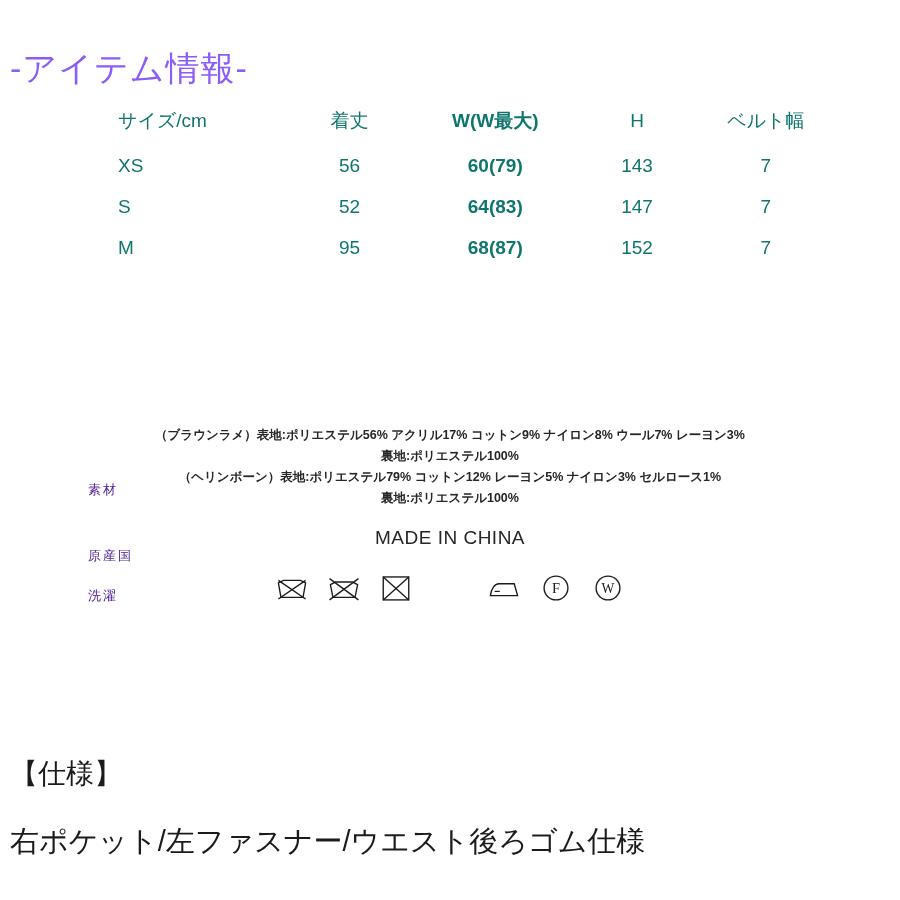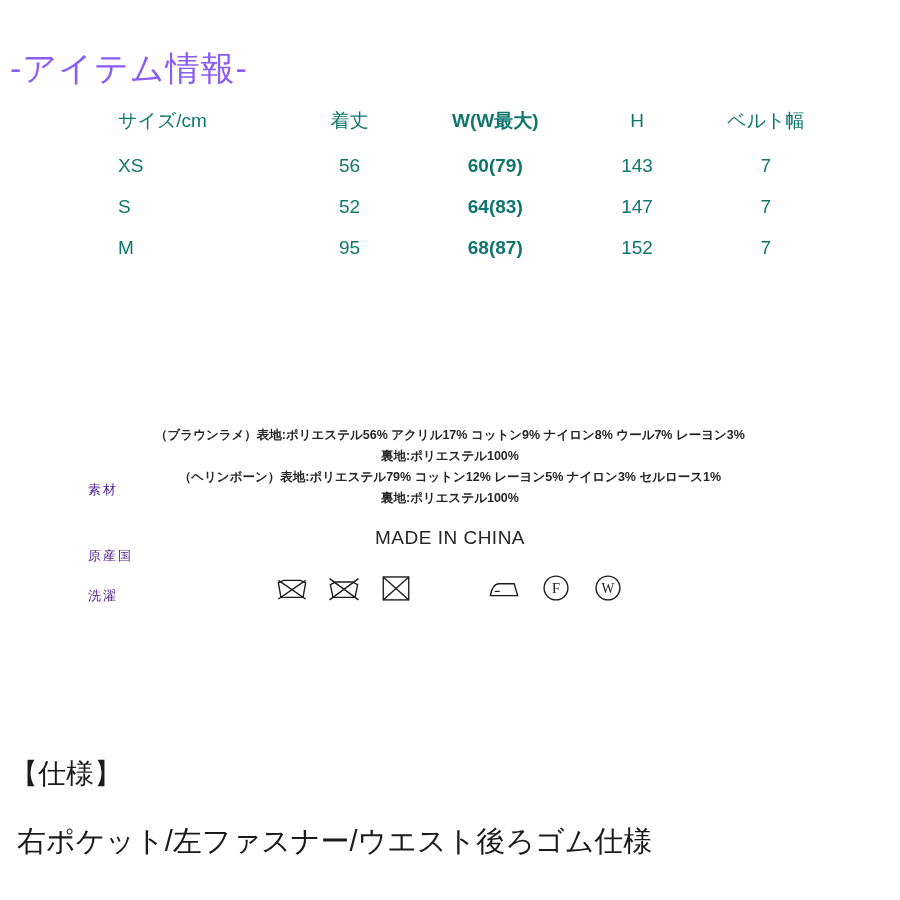--- a/index.html
+++ b/index.html
@@ -140,21 +140,21 @@
   .spec-title {
     position: absolute;
     left: 10px;
     top: 755px;
     font-size: 28px;
     color: #1b1b1b;
     white-space: nowrap;
   }
   .spec-detail {
     position: absolute;
-    left: 17px;
+    left: 10px;
     top: 822px;
     font-size: 29px;
     color: #1b1b1b;
     white-space: nowrap;
   }
 </style>
 </head>
 <body>
 
 <div class="page">

